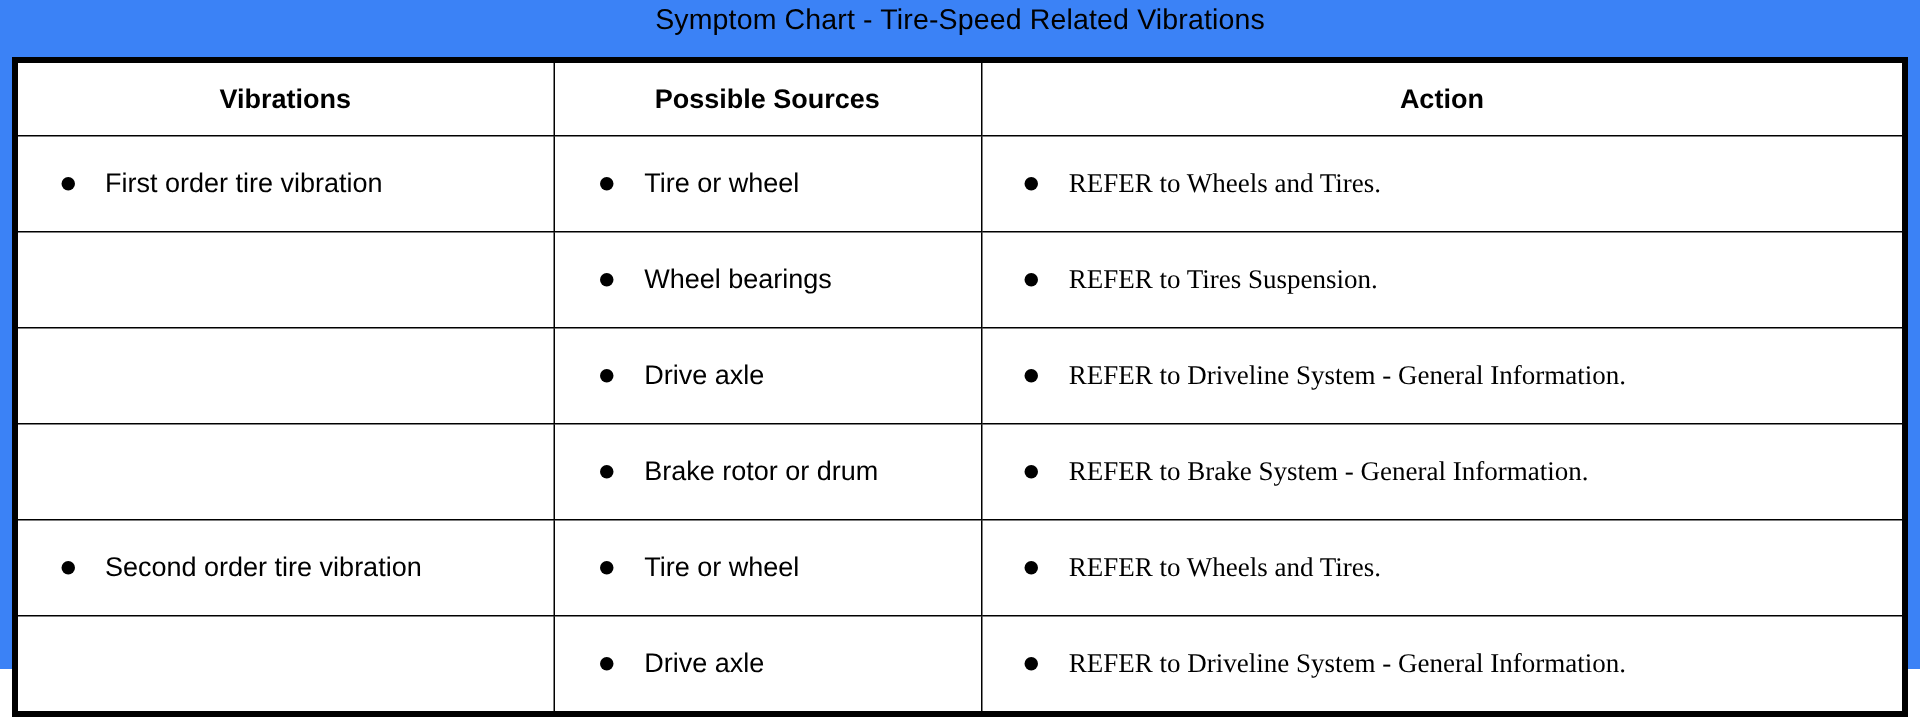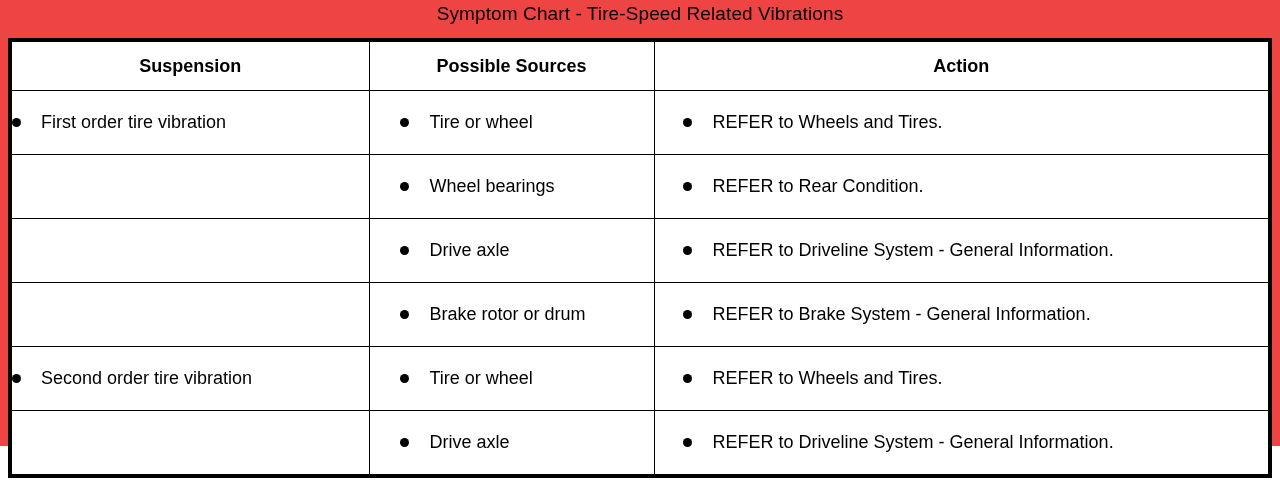--- a/index.html
+++ b/index.html
@@ -11,21 +11,21 @@
     width: 1280px;
     height: 482px;
     font-family: "Liberation Sans", sans-serif;
     color: #000000;
     overflow: hidden;
   }
   #page {
     position: relative;
     width: 1280px;
     height: 446px;
-    background: #ef4444;
+    background: #3b82f6;
   }
   #chart-title {
     position: absolute;
     left: 0;
     top: 2px;
     width: 1280px;
     text-align: center;
     font-size: 19px;
     line-height: 24px;
     font-weight: 400;
@@ -89,45 +89,45 @@
     width: 9px;
     height: 9px;
     border-radius: 50%;
     background: #000000;
     display: inline-block;
   }
   .bullet-text {
     flex: 0 1 auto;
     overflow: hidden;
   }
-  .cell-condition .bullet-line { }
+  .cell-condition .bullet-line { padding-left: 29px; }
   .cell-condition .bullet-text { padding-left: 20px; }
   .cell-sources .bullet-line { padding-left: 30px; }
   .cell-sources .bullet-text { padding-left: 21px; }
   .cell-action .bullet-line { padding-left: 28px; }
-  .cell-action .bullet-text { padding-left: 21px; }
+  .cell-action .bullet-text { padding-left: 21px; font-family: Liberation Serif, serif; }
   .empty-cell { height: 48px; }
 </style>
 </head>
 <body>
 
 <div id="page">
 
   <div id="chart-title">Symptom Chart - Tire-Speed Related Vibrations</div>
 
   <div id="symptom-table-wrap">
     <table class="symptom-table">
       <colgroup>
         <col class="col-condition">
         <col class="col-sources">
         <col class="col-action">
       </colgroup>
       <thead>
         <tr class="header-row">
-          <th class="th-condition">Suspension</th>
+          <th class="th-condition">Vibrations</th>
           <th class="th-sources">Possible Sources</th>
           <th class="th-action">Action</th>
         </tr>
       </thead>
       <tbody id="table-body">
           <tr class="data-row">
             <td class="cell-condition">
               <div class="bullet-line">
                 <span class="bullet-dot"></span>
                 <span class="bullet-text">First order tire vibration</span>
@@ -152,21 +152,21 @@
             </td>
             <td class="cell-sources">
               <div class="bullet-line">
                 <span class="bullet-dot"></span>
                 <span class="bullet-text">Wheel bearings</span>
               </div>
             </td>
             <td class="cell-action">
               <div class="bullet-line">
                 <span class="bullet-dot"></span>
-                <span class="bullet-text">REFER to Rear Condition.</span>
+                <span class="bullet-text">REFER to Tires Suspension.</span>
               </div>
             </td>
           </tr>
           <tr class="data-row">
             <td class="cell-condition">
               <div class="empty-cell"></div>
             </td>
             <td class="cell-sources">
               <div class="bullet-line">
                 <span class="bullet-dot"></span>

